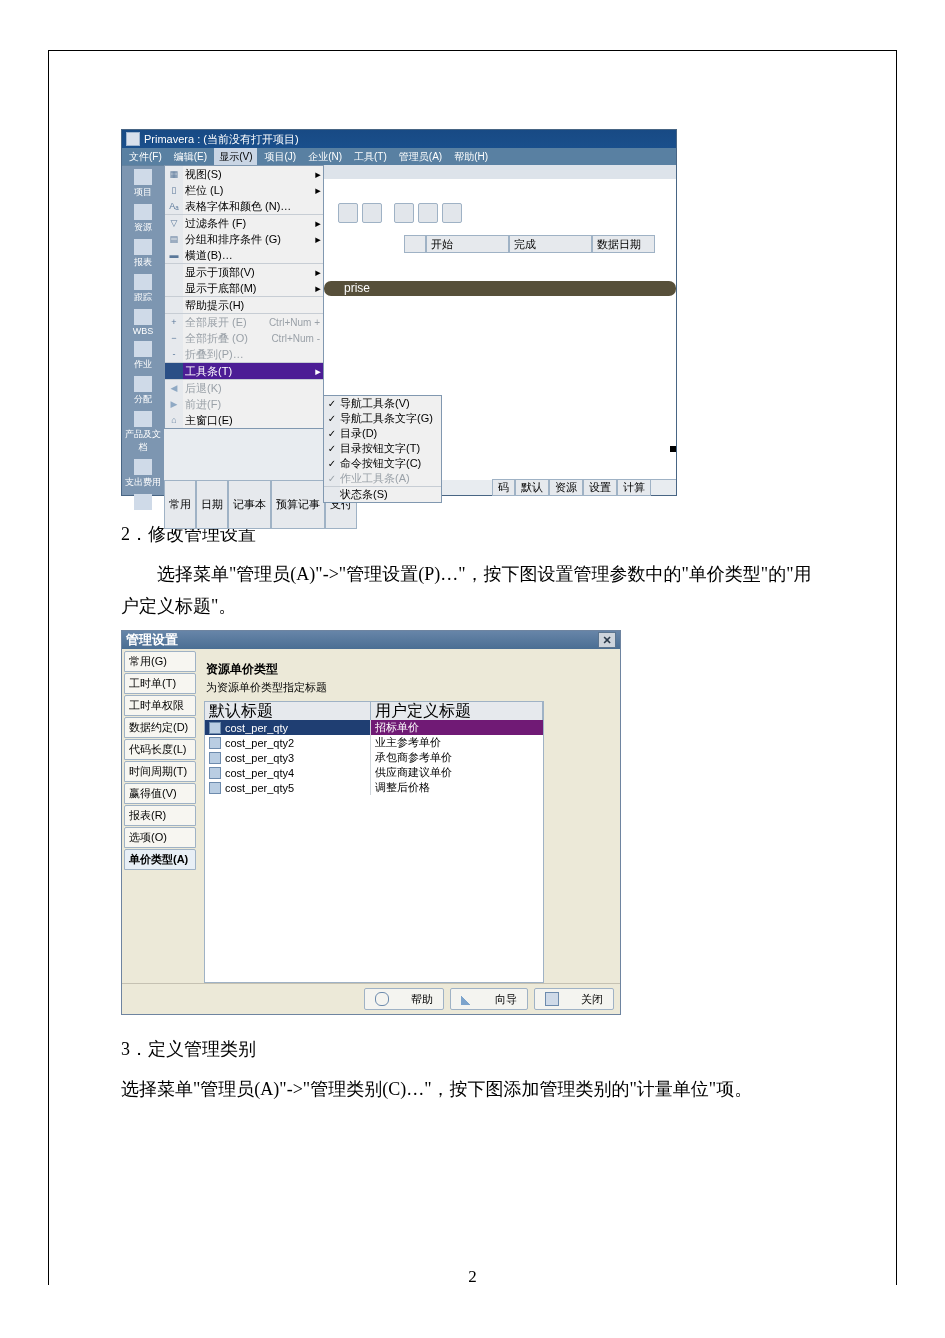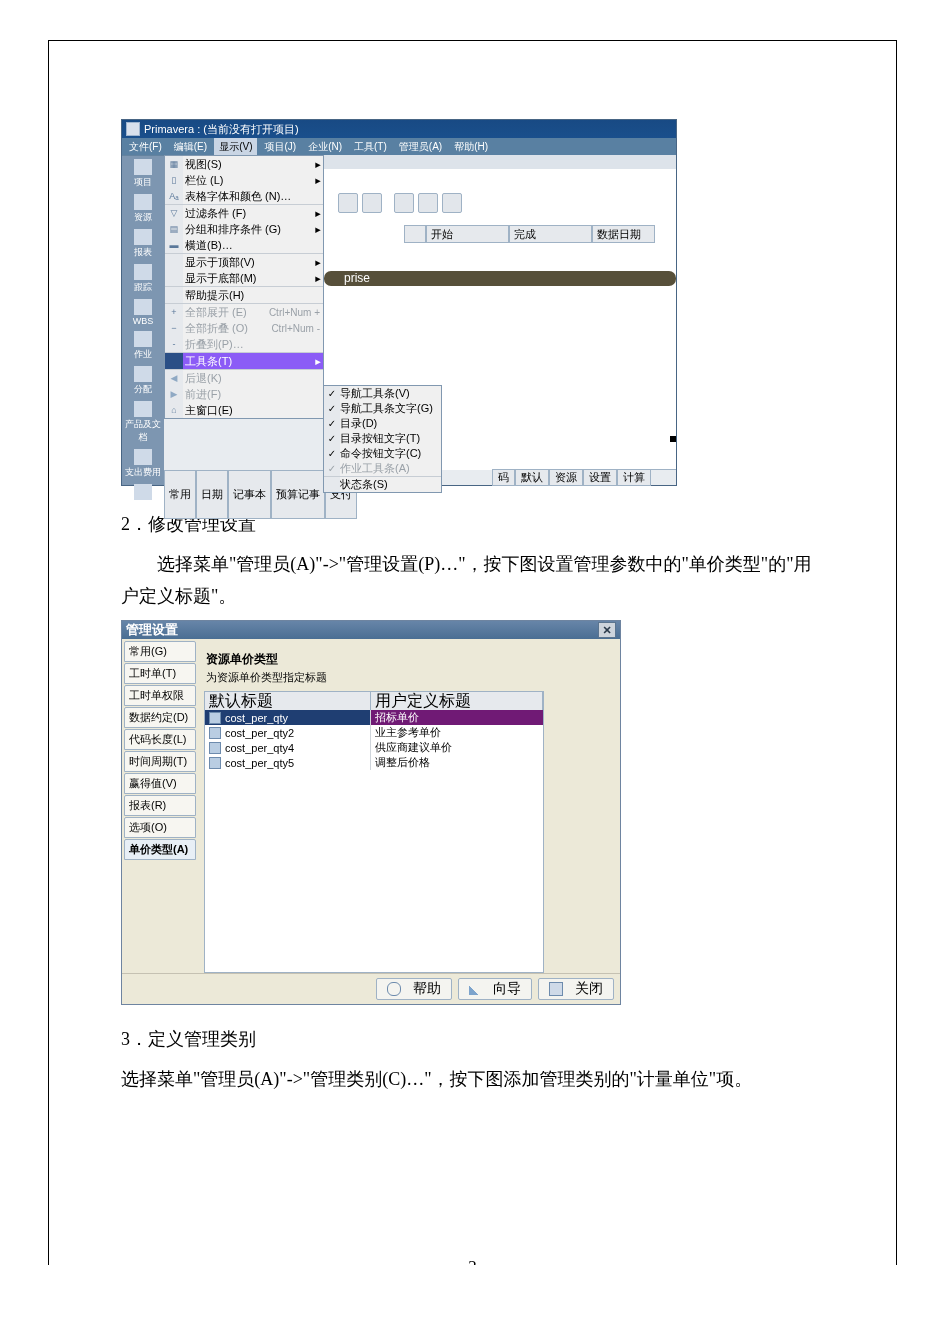--- a/index.html
+++ b/index.html
@@ -4,21 +4,21 @@
 <style>
   body {
     margin: 0;
     background: #fff;
     font-family: "SimSun", "宋体", serif;
     color: #000;
   }
   .page {
     width: 945px;
     height: 1265px;
-    margin: 0 auto;
+    margin: 10px auto;
     background: #fff;
     position: relative;
     box-sizing: border-box;
     padding: 40px 48px 0 48px;
   }
   .page-frame {
     border: 1px solid #000;
     width: 100%;
     height: 1258px;
     box-sizing: border-box;
@@ -116,21 +116,21 @@
   .s1-dropdown .row.dis { color:#9aa1a8; }
   .s1-dropdown .icol {
     width:18px; height:16px; background:#e6e9ed;
     display:flex; align-items:center; justify-content:center;
     margin-right:2px;
     font-size:9px; color:#5a789a;
   }
   .s1-dropdown .row .lbl { flex:1; }
   .s1-dropdown .row .hint { color:#9aa1a8; font-size:10px; padding-right:3px;}
   .s1-dropdown .row .arr { width:10px; text-align:center; }
-  .s1-dropdown .row.sel { background:#8b5cf6; color:#fff; }
+  .s1-dropdown .row.sel { background:#4c1d95; color:#fff; }
   .s1-dropdown .row.sel .icol { background:#2a4f86; color:#fff; }
 
   .s1-submenu {
     position:absolute; top:230px; left:159px;
     width:117px;
     background:#f0f0f0;
     border:1px solid #8198b0;
     font-size:11px;
     z-index:4;
   }
@@ -278,23 +278,23 @@
   .gc2 { flex:1; font-size:11px; padding:0 4px; line-height:15px; }
   .doc-ico {
     width:10px; height:10px; background:#b9cde2; border:1px solid #6d8bad;
   }
   .s2-footer {
     background:#ece9d8; height:30px; display:flex; align-items:center;
     justify-content:flex-end; gap:6px; padding:0 6px;
     border-top:1px solid #c5c1b2;
   }
   .s2-btn {
-    height:20px; display:flex; align-items:center; gap:12px;
+    height:20px; display:flex; align-items:center; gap:22px;
     background:#f4f4f0; border:1px solid #9fb2c5; padding:0 10px;
-    font-size:14px; border-radius:2px;
+    font-size:11px; border-radius:2px;
   }
   .s2-btn .bico {
     width:12px; height:12px; border-radius:6px; border:1px solid #6d8bad;
     display:inline-block;
   }
   .s2-btn .bico.wand {
     border-radius:0; border:none; width:12px; height:12px;
     background:linear-gradient(45deg,#7da4cc 40%, transparent 40%);
   }
   .s2-btn .bico.door {
@@ -549,20 +549,27 @@
             <div class="s2-grid-row">
               <div class="gc1">
                   <span class="doc-ico"></span>
                   <span>cost_per_qty2</span>
                 </div>
               <div class="gc2">业主参考单价</div>
             </div>
             <div class="s2-grid-row">
               <div class="gc1">
                   <span class="doc-ico"></span>
+                  <span>cost_per_qty3</span>
+                </div>
+              <div class="gc2">承包商参考单价</div>
+            </div>
+            <div class="s2-grid-row">
+              <div class="gc1">
+                  <span class="doc-ico"></span>
                   <span>cost_per_qty4</span>
                 </div>
               <div class="gc2">供应商建议单价</div>
             </div>
             <div class="s2-grid-row">
               <div class="gc1">
                   <span class="doc-ico"></span>
                   <span>cost_per_qty5</span>
                 </div>
               <div class="gc2">调整后价格</div>

